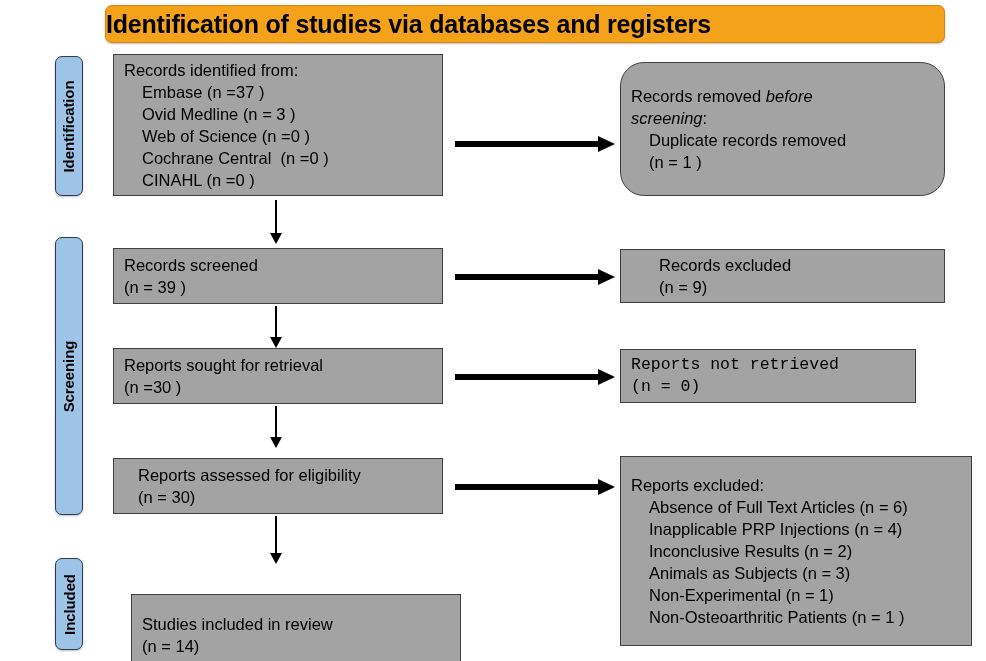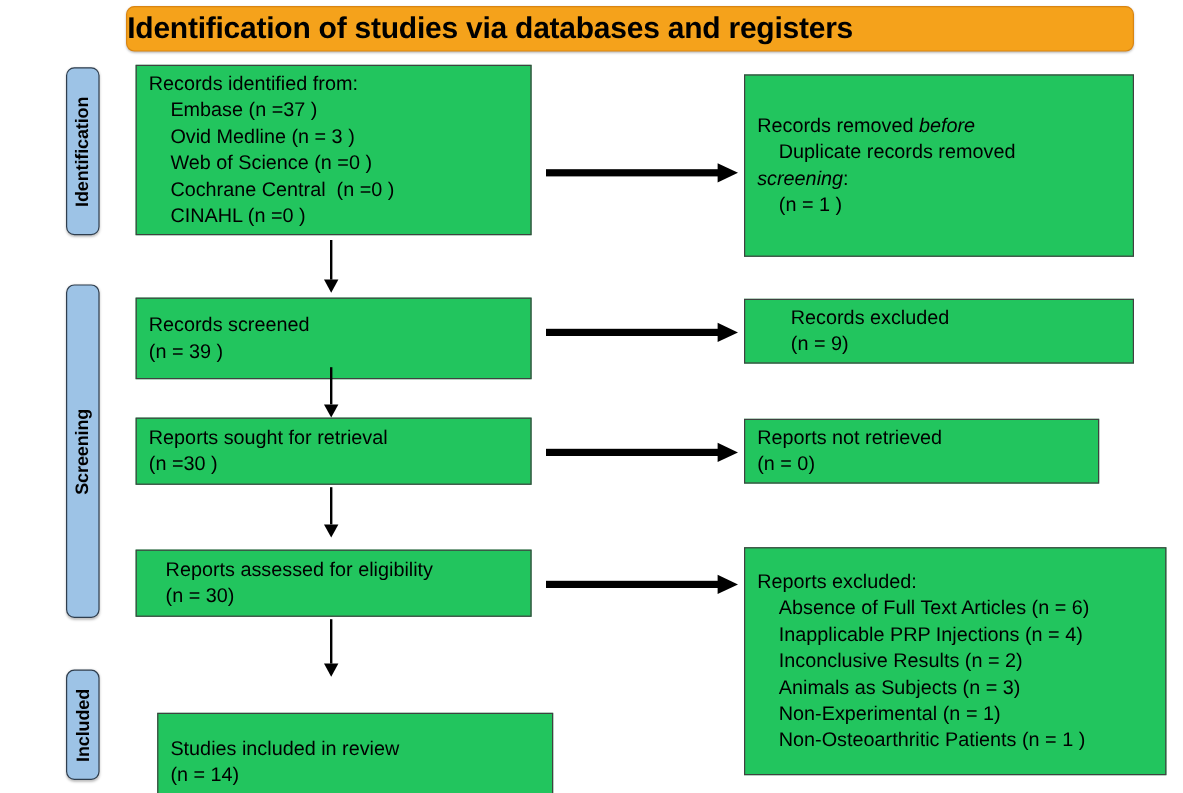--- a/index.html
+++ b/index.html
@@ -64,21 +64,21 @@
     transform: rotate(-90deg);
     white-space: nowrap;
     font-size: 15px;
     font-weight: bold;
     letter-spacing: -0.1px;
   }
 
   
   .box {
     position: absolute;
-    background: #22c55e;
+    background: #a3a3a3;
     border: 1.4px solid #404040;
     box-sizing: border-box;
     padding: 8px 10px;
     display: flex;
     flex-direction: column;
     justify-content: center;
   }
   .box .line {
     font-size: 16.5px;
     line-height: 22px;
@@ -157,33 +157,33 @@
 
   <div class="box" style="left:113px; top:54px; width:330px; height:142px;">
     <div class="line">Records identified from:</div>
     <div class="line indent">Embase (n =37 )</div>
     <div class="line indent">Ovid Medline (n = 3 )</div>
     <div class="line indent">Web of Science (n =0 )</div>
     <div class="line indent">Cochrane Central  (n =0 )</div>
     <div class="line indent">CINAHL (n =0 )</div>
   </div>
 
-  <div class="box" style="left:620px; top:62px; width:325px; height:152px;">
+  <div class="box" style="left:620px; top:62px; width:325px; height:134px;border-radius:24px;">
     <div class="line"><span>Records removed </span><span class="ital">before</span></div>
+    <div class="line"><span class="ital">screening</span><span>:</span></div>
     <div class="line indent">Duplicate records removed</div>
-    <div class="line"><span class="ital">screening</span><span>:</span></div>
     <div class="line indent">(n = 1 )</div>
   </div>
 
   <div class="h-arrow" style="left:455px; top:136px; width:160px;">
     <div class="shaft" style="width:145px;"></div>
     <div class="head" style="left:143px;"></div>
   </div>
 
-  <div class="box" style="left:113px; top:248px; width:330px; height:68px;">
+  <div class="box" style="left:113px; top:248px; width:330px; height:56px;">
     <div class="line">Records screened</div>
     <div class="line">(n = 39 )</div>
   </div>
 
   <div class="box" style="left:620px; top:249px; width:325px; height:54px;padding-left:38px;">
     <div class="line">Records excluded</div>
     <div class="line">(n = 9)</div>
   </div>
 
   <div class="h-arrow" style="left:455px; top:269px; width:160px;">
@@ -194,21 +194,21 @@
   <div class="v-arrow" style="left:270px; top:200px; height:44px;">
     <div class="shaft" style="height:33px;"></div>
     <div class="head" style="top:33px;"></div>
   </div>
 
   <div class="box" style="left:113px; top:348px; width:330px; height:56px;">
     <div class="line">Reports sought for retrieval</div>
     <div class="line">(n =30 )</div>
   </div>
 
-  <div class="box" style="left:620px; top:349px; width:296px; height:54px;">
+  <div class="box" style="left:620px; top:349px; width:296px; height:54px;font-family:Liberation Mono, monospace;">
     <div class="line">Reports not retrieved</div>
     <div class="line">(n = 0)</div>
   </div>
 
   <div class="h-arrow" style="left:455px; top:369px; width:160px;">
     <div class="shaft" style="width:145px;"></div>
     <div class="head" style="left:143px;"></div>
   </div>
 
   <div class="v-arrow" style="left:270px; top:306px; height:42px;">

